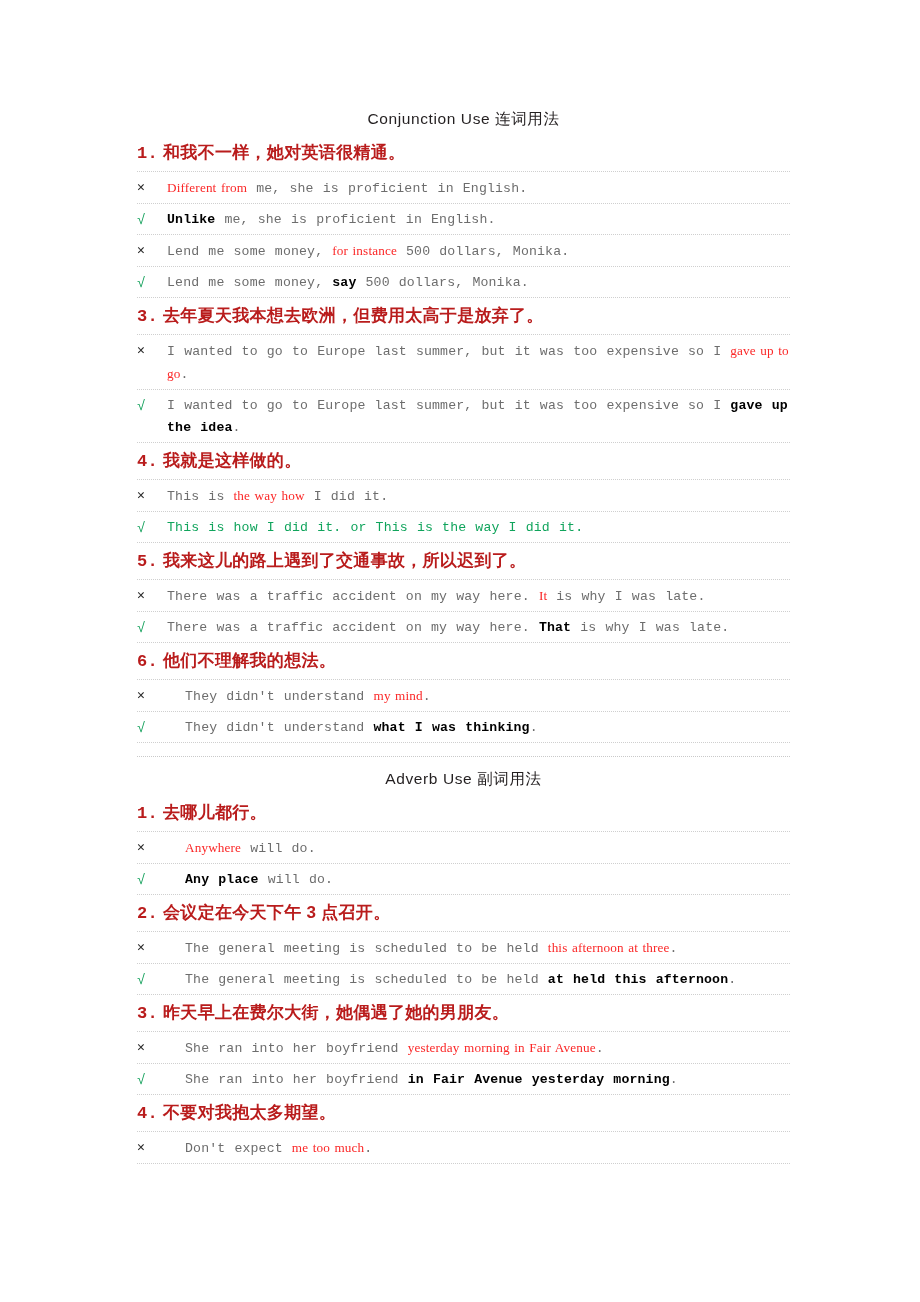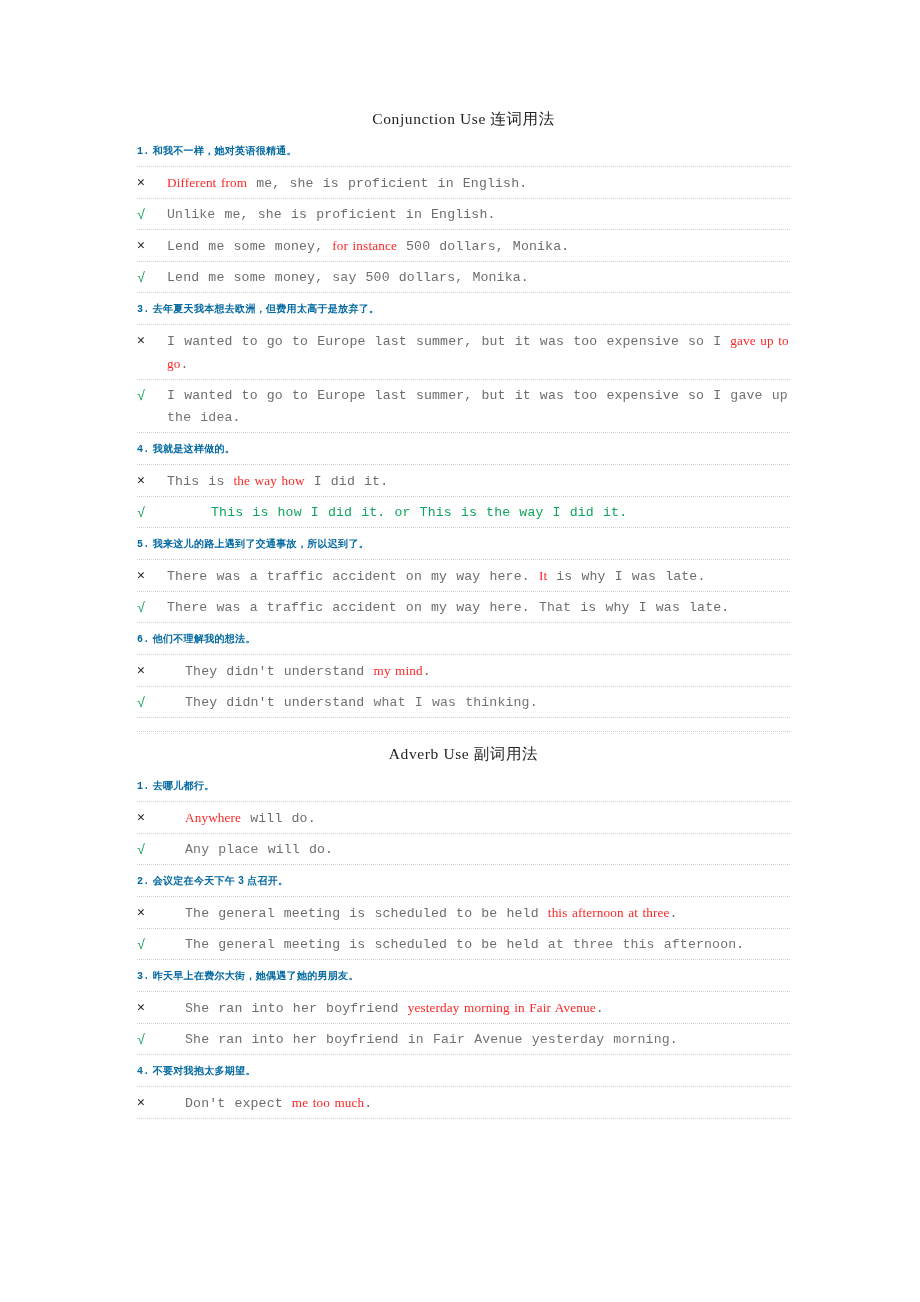--- a/index.html
+++ b/index.html
@@ -21,41 +21,41 @@
     box-sizing: border-box;
     padding: 103px 130px 0 137px;
   }
   .doc {
     width: 653px;
   }
 
   
   .section-title {
     text-align: center;
-    font-family: Liberation Serif, serif;
+    font-family: Liberation Sans, sans-serif;
     font-size: 15.5px;
     letter-spacing: 0.6px;
     color: #231f20;
     line-height: 32px;
     height: 32px;
     white-space: nowrap;
   }
   .section-title.second {
     margin-top: 13px;
     border-top: 1px dotted #c9c9c9;
     padding-top: 6px;
   }
 
   
   .cn-line {
     font-family: "Liberation Sans", "DejaVu Sans", sans-serif;
     font-weight: bold;
-    font-size: 10px;
-    color: #0369a1;
-    line-height: 23px;
+    font-size: 17px;
+    color: #b91c1c;
+    line-height: 28px;
     padding: 4px 0 3px 0;
     border-bottom: 1px dotted #cfcfcf;
     white-space: nowrap;
     letter-spacing: 0.3px;
   }
   .cn-line .num {
     font-family: "Liberation Mono", "DejaVu Sans Mono", monospace;
     font-weight: bold;
   }
 
@@ -80,22 +80,22 @@
   .ex-line .mark.cross { color: #2b2b2b; }
   .ex-line .mark.check { color: #12a05a; font-size: 14px; }
   .ex-line .body {
     flex: 1 1 auto;
     color: #6d6d6d;
     word-spacing: 1px;
   }
   .ex-line.indent .body { padding-left: 18px; }
 
   .hl-red   { color: #fb2727; font-family: Liberation Serif, serif; }
-  .hl-green { color: #737373; }
-  .all-green .body { color: #10a45c; margin-left: 44px; }
+  .hl-green { color: #000000; font-weight: bold; }
+  .all-green .body { color: #10a45c; }
 </style>
 </head>
 <body>
 
 <div class="page">
   <div class="doc" id="doc-root">
       <div class="section-title">Conjunction Use 连词用法</div>
       <div class="cn-line"><span class="num">1.</span> <span>和我不一样，她对英语很精通。</span></div>
       <div class="ex-line">
         <span class="mark cross">✕</span>
@@ -159,21 +159,21 @@
         <span class="mark check">√</span>
         <span class="body"><span></span><span class="hl-green">Any place</span><span>  will do.</span></span>
       </div>
       <div class="cn-line"><span class="num">2.</span> <span>会议定在今天下午 3 点召开。</span></div>
       <div class="ex-line indent">
         <span class="mark cross">✕</span>
         <span class="body"><span>The general meeting is scheduled to be held  </span><span class="hl-red">this afternoon at three</span><span>.</span></span>
       </div>
       <div class="ex-line indent">
         <span class="mark check">√</span>
-        <span class="body"><span>The general meeting is scheduled to be held  </span><span class="hl-green">at three this afternoon</span><span>.</span></span>
+        <span class="body"><span>The general meeting is scheduled to be held  </span><span class="hl-green">at held this afternoon</span><span>.</span></span>
       </div>
       <div class="cn-line"><span class="num">3.</span> <span>昨天早上在费尔大街，她偶遇了她的男朋友。</span></div>
       <div class="ex-line indent">
         <span class="mark cross">✕</span>
         <span class="body"><span>She ran into her boyfriend  </span><span class="hl-red">yesterday morning in Fair Avenue</span><span>.</span></span>
       </div>
       <div class="ex-line indent">
         <span class="mark check">√</span>
         <span class="body"><span>She ran into her boyfriend  </span><span class="hl-green">in Fair Avenue yesterday morning</span><span>.</span></span>
       </div>

